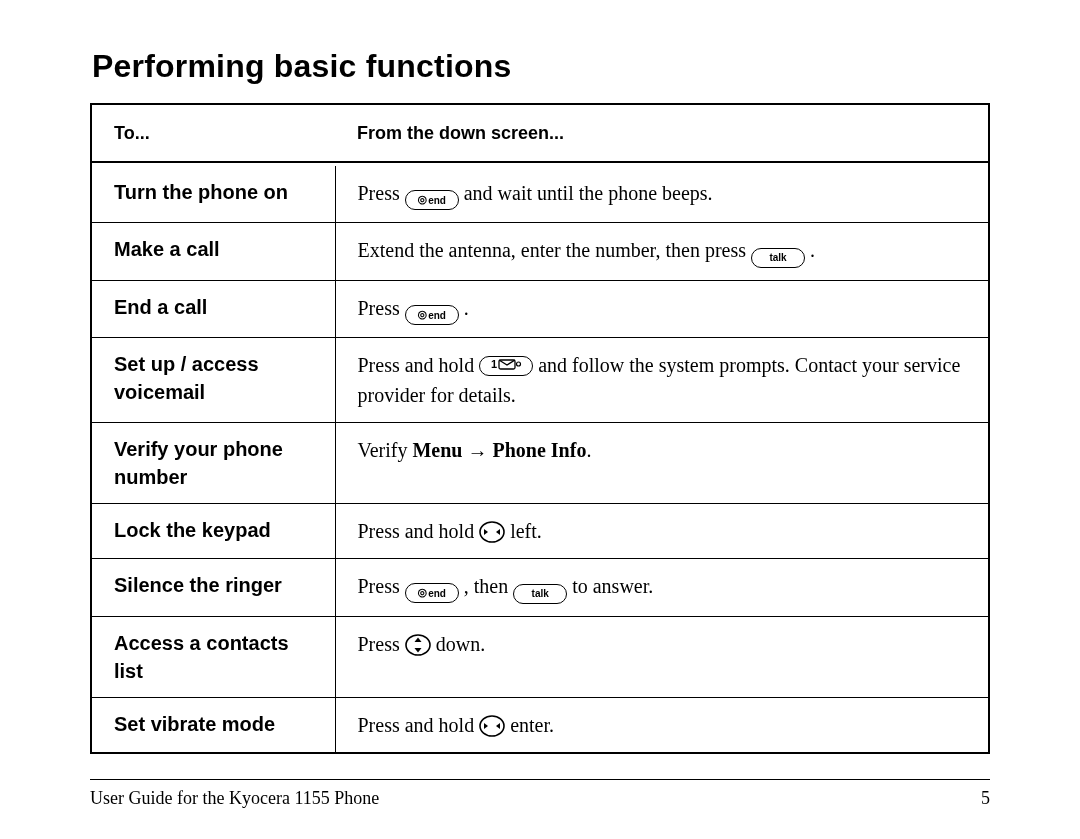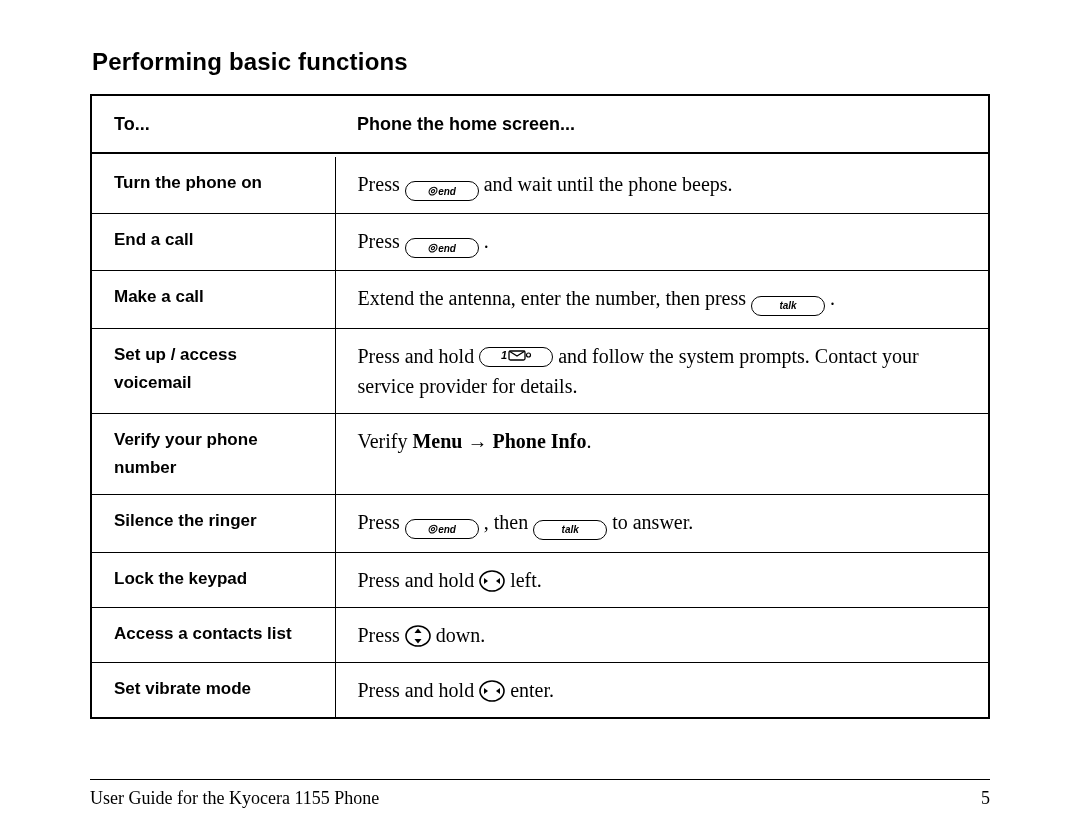--- a/index.html
+++ b/index.html
@@ -14,21 +14,21 @@
   .page {
     position: relative;
     box-sizing: border-box;
     width: 1080px;
     height: 839px;
     padding: 48px 90px 0 90px;
   }
   h1.title {
     font-family: "Helvetica Neue", Helvetica, Arial, sans-serif;
     font-weight: 700;
-    font-size: 24px;
+    font-size: 32px;
     margin: 0 0 18px 2px;
     letter-spacing: 0.2px;
   }
   table.basic {
     border-collapse: collapse;
     width: 100%;
     table-layout: fixed;
   }
   table.basic col.left  { width: 244px; }
   table.basic col.right { width: auto; }
@@ -63,21 +63,21 @@
   tr.headsep td:last-child  { border-right: 2px solid #000; }
 
   table.basic tbody td {
     padding: 12px 22px 12px 22px;
     border-top: 1px solid #000;
   }
   table.basic tbody tr:first-child td { border-top: 0; }
   table.basic tbody td.lead {
     font-family: "Helvetica Neue", Helvetica, Arial, sans-serif;
     font-weight: 700;
-    font-size: 17px;
+    font-size: 20px;
     border-left: 2px solid #000;
   }
   table.basic tbody td.desc {
     font-family: "Times New Roman", Times, serif;
     font-size: 20px;
     border-left: 1px solid #000;
     border-right: 2px solid #000;
     line-height: 30px;
   }
   table.basic tbody tr:last-child td {
@@ -87,31 +87,30 @@
     font-family: "Times New Roman", Times, serif;
     font-weight: 700;
   }
 
   
   .keypill {
     display: inline-block;
     vertical-align: -4px;
     min-width: 36px;
     height: 18px;
-    padding: 0 18px;
+    padding: 0 8px;
     border: 1.6px solid #000;
     border-radius: 10px;
     line-height: 17px;
     font-family: Arial, Helvetica, sans-serif;
     font-weight: 700;
     font-size: 10px;
     text-align: center;
     position: relative;
     box-sizing: content-box;
-    font-style: italic;
   }
   .keypill .spiral {
     display: inline-block;
     vertical-align: 1px;
     font-size: 11px;
     margin-right: 1px;
   }
   .keypill.msg svg {
     display: block;
   }
@@ -147,53 +146,53 @@
   <h1 class="title">Performing basic functions</h1>
 
   <table class="basic">
     <colgroup>
         <col class="left">
         <col class="right">
       </colgroup>
     <thead>
       <tr>
         <th class="hl">To...</th>
-        <th class="hr">Phone the home screen...</th>
+        <th class="hr">From the down screen...</th>
       </tr>
       <tr class="headsep">
           <td></td>
           <td></td>
         </tr>
     </thead>
     <tbody>
 
       <tr>
         <td class="lead">Turn the phone on</td>
         <td class="desc">
           <span>Press </span>
           <span class="keypill"><span class="spiral">◎</span><span>end</span></span>
           <span> and wait until the phone beeps.</span>
         </td>
       </tr>
 
 
       <tr>
-        <td class="lead">End a call</td>
-        <td class="desc">
-          <span>Press </span>
-          <span class="keypill"><span class="spiral">◎</span><span>end</span></span>
-          <span> .</span>
-        </td>
-      </tr>
-
-      <tr>
         <td class="lead">Make a call</td>
         <td class="desc">
           <span>Extend the antenna, enter the number, then press </span>
           <span class="keypill">talk</span>
+          <span> .</span>
+        </td>
+      </tr>
+
+      <tr>
+        <td class="lead">End a call</td>
+        <td class="desc">
+          <span>Press </span>
+          <span class="keypill"><span class="spiral">◎</span><span>end</span></span>
           <span> .</span>
         </td>
       </tr>
 
 
       <tr>
         <td class="lead">Set up / access voicemail</td>
         <td class="desc">
           <span>Press and hold </span>
           <span class="keypill msg">
@@ -209,46 +208,46 @@
       </tr>
 
       <tr>
         <td class="lead">Verify your phone number</td>
         <td class="desc">
           <span>Verify </span><span class="serif-bold" style="font-family:Liberation Serif, serif;font-weight:700;">Menu → Phone Info</span><span>.</span>
         </td>
       </tr>
 
       <tr>
-        <td class="lead">Silence the ringer</td>
-        <td class="desc">
-          <span>Press </span>
-          <span class="keypill"><span class="spiral">◎</span><span>end</span></span>
-          <span> , then </span>
-          <span class="keypill">talk</span>
-          <span> to answer.</span>
-        </td>
-      </tr>
-
-      <tr>
         <td class="lead">Lock the keypad</td>
         <td class="desc">
           <span>Press and hold </span>
           <span class="navkey">
             <svg width="26" height="22" viewBox="0 0 26 22">
               <ellipse cx="13" cy="11" rx="12" ry="10" fill="none" stroke="#000" stroke-width="1.6"></ellipse>
               <path d="M9 11 L5 8 L5 14 Z" fill="#000"></path>
               <path d="M17 11 L21 8 L21 14 Z" fill="#000"></path>
             </svg>
           </span>
           <span> left.</span>
         </td>
       </tr>
 
       <tr>
+        <td class="lead">Silence the ringer</td>
+        <td class="desc">
+          <span>Press </span>
+          <span class="keypill"><span class="spiral">◎</span><span>end</span></span>
+          <span> , then </span>
+          <span class="keypill">talk</span>
+          <span> to answer.</span>
+        </td>
+      </tr>
+
+      <tr>
         <td class="lead">Access a contacts list</td>
         <td class="desc">
           <span>Press </span>
           <span class="navkey">
             <svg width="26" height="22" viewBox="0 0 26 22">
               <ellipse cx="13" cy="11" rx="12" ry="10" fill="none" stroke="#000" stroke-width="1.6"></ellipse>
               <path d="M13 3.5 L9.5 8 L16.5 8 Z" fill="#000"></path>
               <path d="M13 18.5 L9.5 14 L16.5 14 Z" fill="#000"></path>
             </svg>
           </span>

